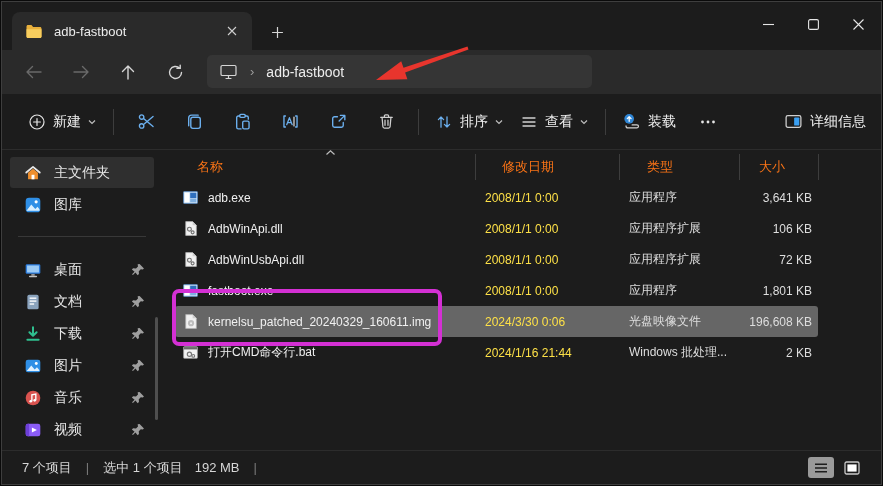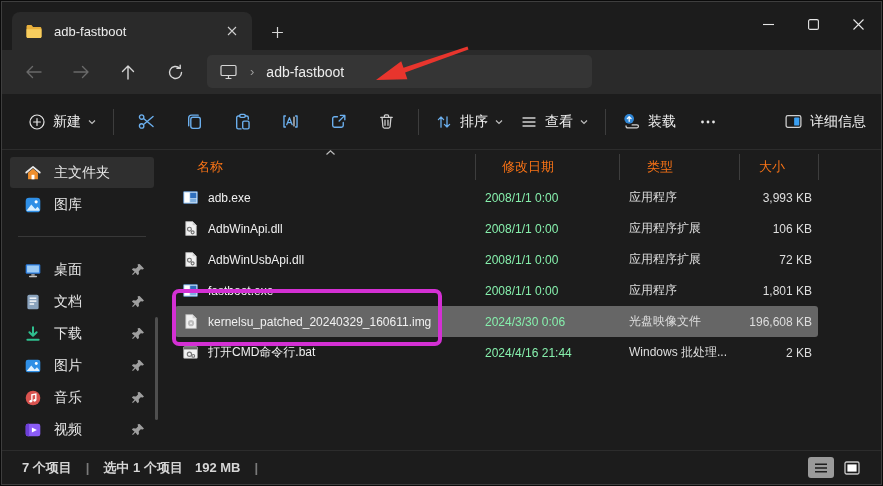--- a/index.html
+++ b/index.html
@@ -53,26 +53,26 @@
   .hc-name { width:300px; padding-left:22px; }
   .hc-date { width:144px; padding-left:27px; }
   .hc-type { width:120px; padding-left:28px; }
   .hc-size { width:79px;  padding-left:20px; }
   .sort-caret { position:absolute; left:150px; top:-3px; }
   .col-sep { position:absolute; width:1px; top:2px; height:26px; background:#3d3d3d; }
   .row { height:31px; width:643px; margin-left:13px; display:flex; align-items:center; border-radius:3px; font-size:12px; }
   .row.selected { background:#666666; }
   .cell-name { width:300px; display:flex; align-items:center; gap:9px; padding-left:7px; color:#f0f0f0; white-space:nowrap; overflow:hidden; }
   .file-icon { width:17px; height:17px; flex:none; }
-  .cell-date { width:144px; padding-left:10px; color:#86efac; white-space:nowrap; }
+  .cell-date { width:144px; padding-left:10px; color:#fde047; white-space:nowrap; }
   .cell-type { width:120px; padding-left:10px; color:#dedede; white-space:nowrap; overflow:hidden; }
   .cell-size { width:79px; padding-right:6px; text-align:right; color:#dedede; white-space:nowrap; }
 
   
-  .statusbar { position:absolute; left:0; right:0; bottom:0; height:34px; background:#1c1c1c; border-top:1px solid #2c2c2c; display:flex; align-items:center; padding:0 16px 0 20px; font-size:13px; color:#d6d6d6;font-weight:bold; }
+  .statusbar { position:absolute; left:0; right:0; bottom:0; height:34px; background:#1c1c1c; border-top:1px solid #2c2c2c; display:flex; align-items:center; padding:0 16px 0 20px; font-size:13px; color:#d6d6d6; }
   .sb-sep { color:#7a7a7a; margin:0 14px; }
   .sb-gap { width:12px; }
   .sb-spacer { flex:1; }
   .vt { width:26px; height:21px; display:flex; align-items:center; justify-content:center; border-radius:3px; margin-left:5px; }
   .vt-details { background:#9a9a9a; }
 
   
   .anno-rect { position:absolute; left:170px; top:287px; width:270px; height:57px; border:4px solid #d430d4; border-radius:7px; z-index:50; pointer-events:none; }
   .anno-arrow { position:absolute; left:355px; top:36px; z-index:50; pointer-events:none; }
 </style>
@@ -417,21 +417,21 @@
                 <rect x="1.4" y="2.4" width="13.2" height="11.2" rx="0.8" fill="#cfe3f7" stroke="#5a87b8" stroke-width="0.8"></rect>
                 <rect x="2.5" y="3.5" width="4.4" height="9" fill="#fff"></rect>
                 <rect x="7.7" y="3.5" width="5.8" height="5.2" fill="#2f6fbd"></rect>
                 <rect x="7.7" y="9.4" width="5.8" height="3.1" fill="#7fb0e0"></rect>
               </svg>
             </span>
             <span class="fname">adb.exe</span>
           </span>
           <span class="cell-date">2008/1/1 0:00</span>
           <span class="cell-type">应用程序</span>
-          <span class="cell-size">3,993 KB</span>
+          <span class="cell-size">3,641 KB</span>
         </div>
         <div class="row">
           <span class="cell-name">
             <span class="icon file-icon">
               <svg width="17" height="17" viewBox="0 0 16 16">
                 <path d="M3.5 1.5H10L13.5 5V14.5H3.5Z" fill="#f2f2f2" stroke="#b0b0b0" stroke-width="0.7"></path>
                 <path d="M10 1.5L13.5 5H10Z" fill="#cfcfcf"></path>
                 <circle cx="7" cy="8.6" r="1.8" fill="none" stroke="#6f6f6f" stroke-width="1.1"></circle>
                 <circle cx="10" cy="11.6" r="1.4" fill="none" stroke="#6f6f6f" stroke-width="1.1"></circle>
               </svg>
@@ -495,21 +495,21 @@
             <span class="icon file-icon">
               <svg width="17" height="17" viewBox="0 0 16 16">
                 <rect x="1.5" y="2.5" width="13" height="11" rx="0.8" fill="#f2f2f2" stroke="#9a9a9a" stroke-width="0.8"></rect>
                 <rect x="1.9" y="2.9" width="12.2" height="2.2" fill="#6a6a6a"></rect>
                 <circle cx="7" cy="9.6" r="2" fill="none" stroke="#777" stroke-width="1.1"></circle>
                 <circle cx="10.6" cy="11.2" r="1.3" fill="none" stroke="#777" stroke-width="1.1"></circle>
               </svg>
             </span>
             <span class="fname">打开CMD命令行.bat</span>
           </span>
-          <span class="cell-date">2024/4/16 21:44</span>
+          <span class="cell-date">2024/1/16 21:44</span>
           <span class="cell-type">Windows 批处理...</span>
           <span class="cell-size">2 KB</span>
         </div>
       </div>
   </div>
 
   <div class="statusbar">
     <span>7 个项目</span>
     <span class="sb-sep">|</span>
     <span>选中 1 个项目</span>

